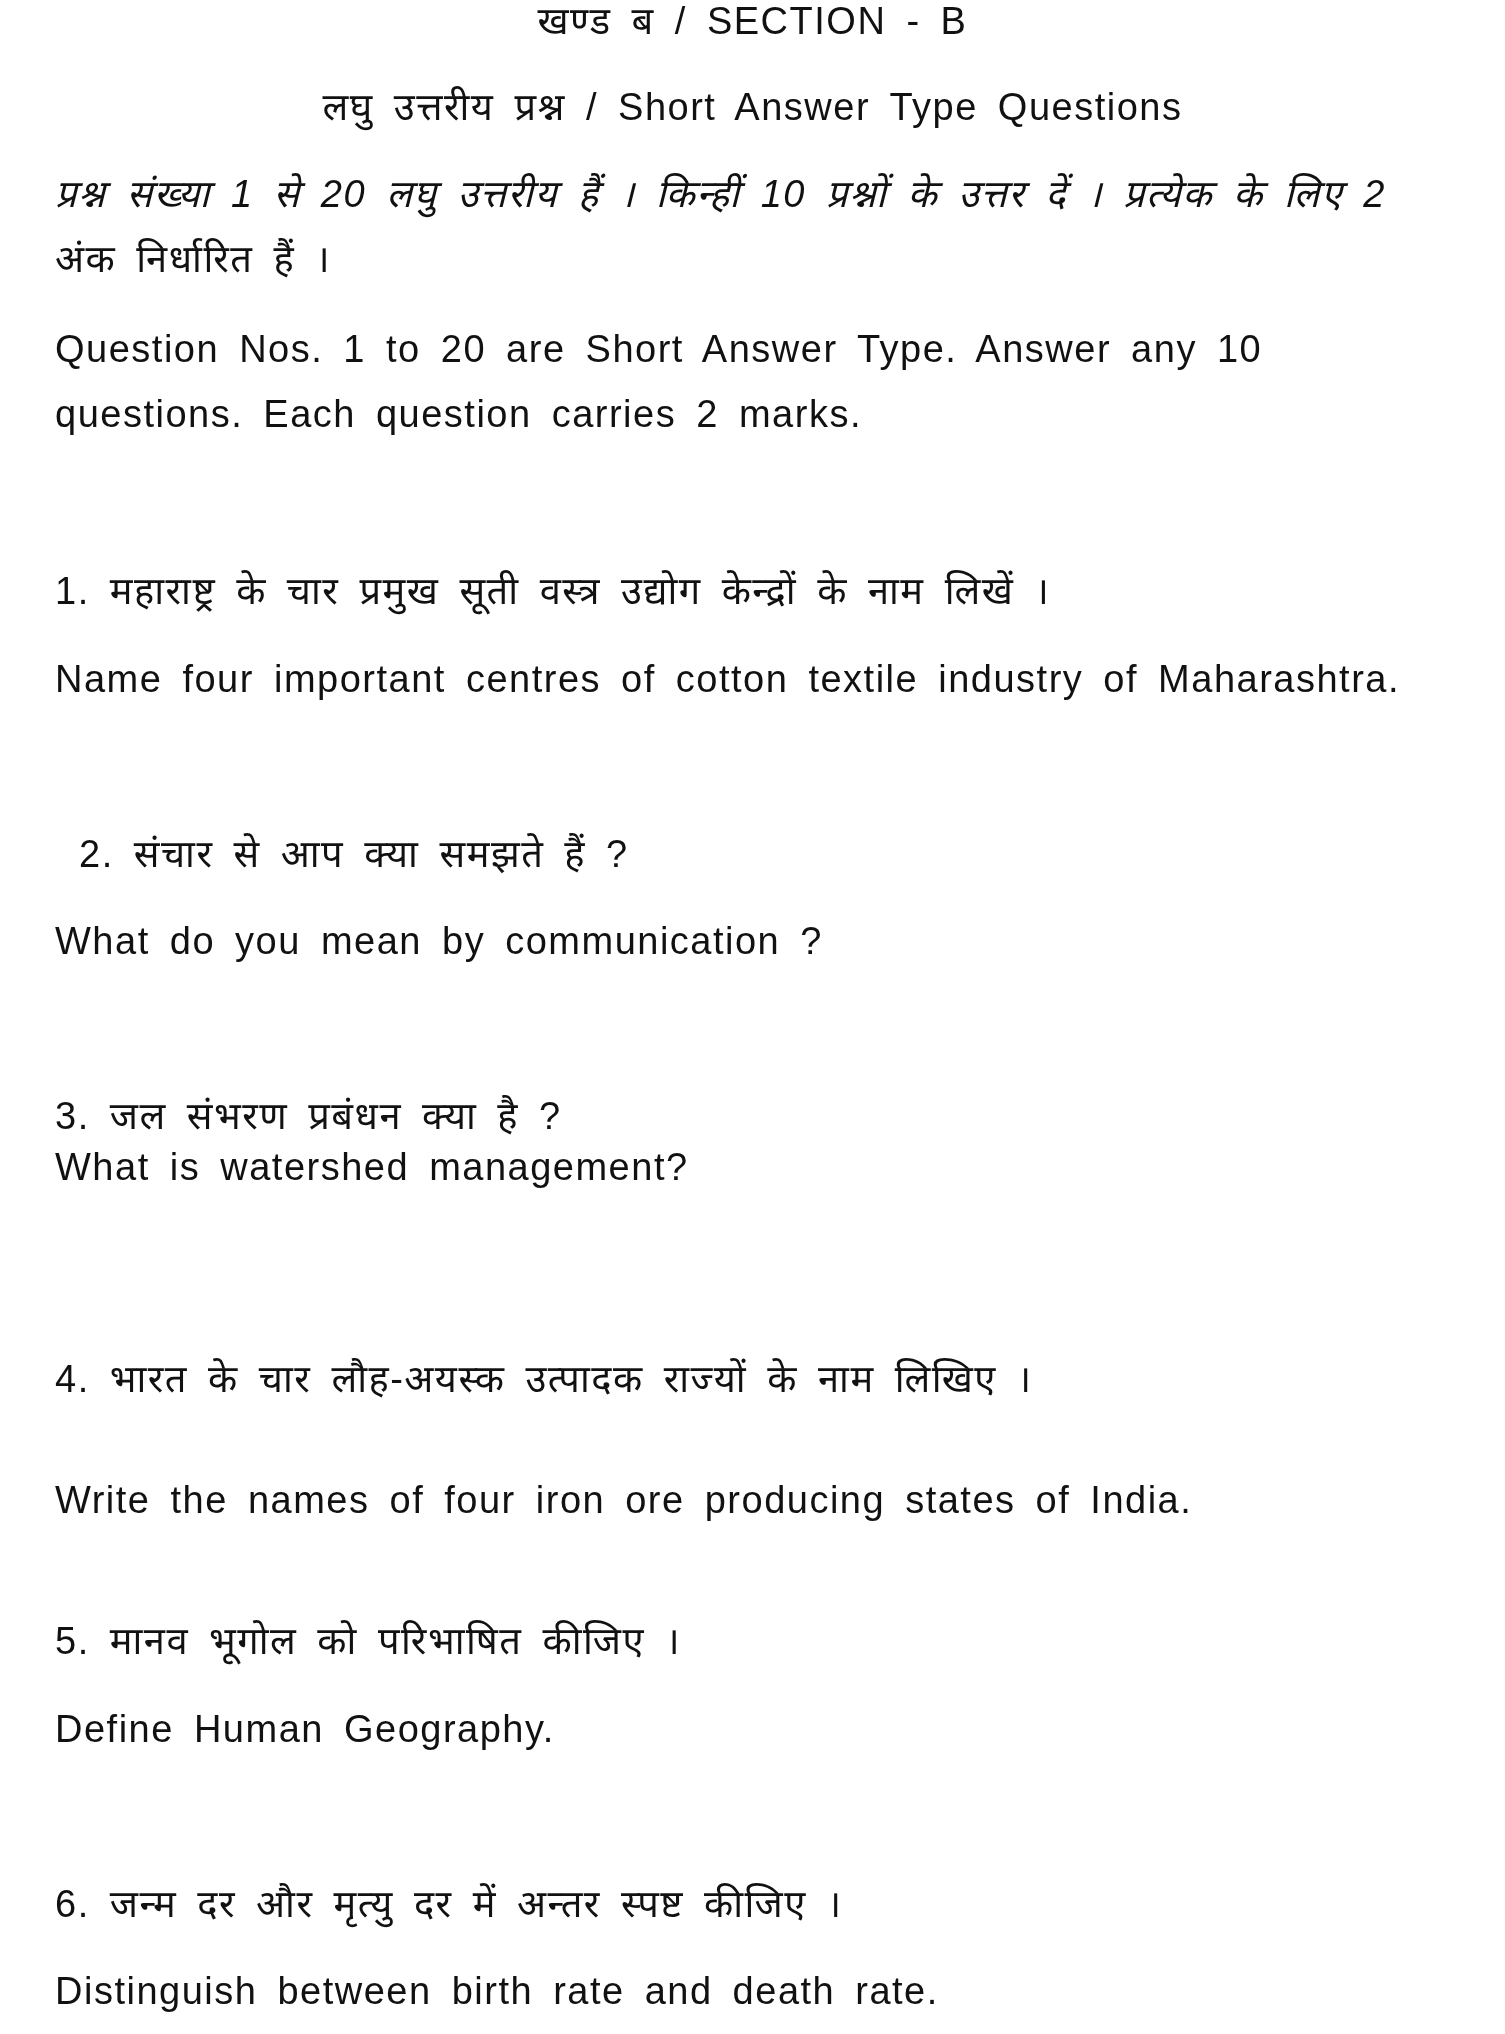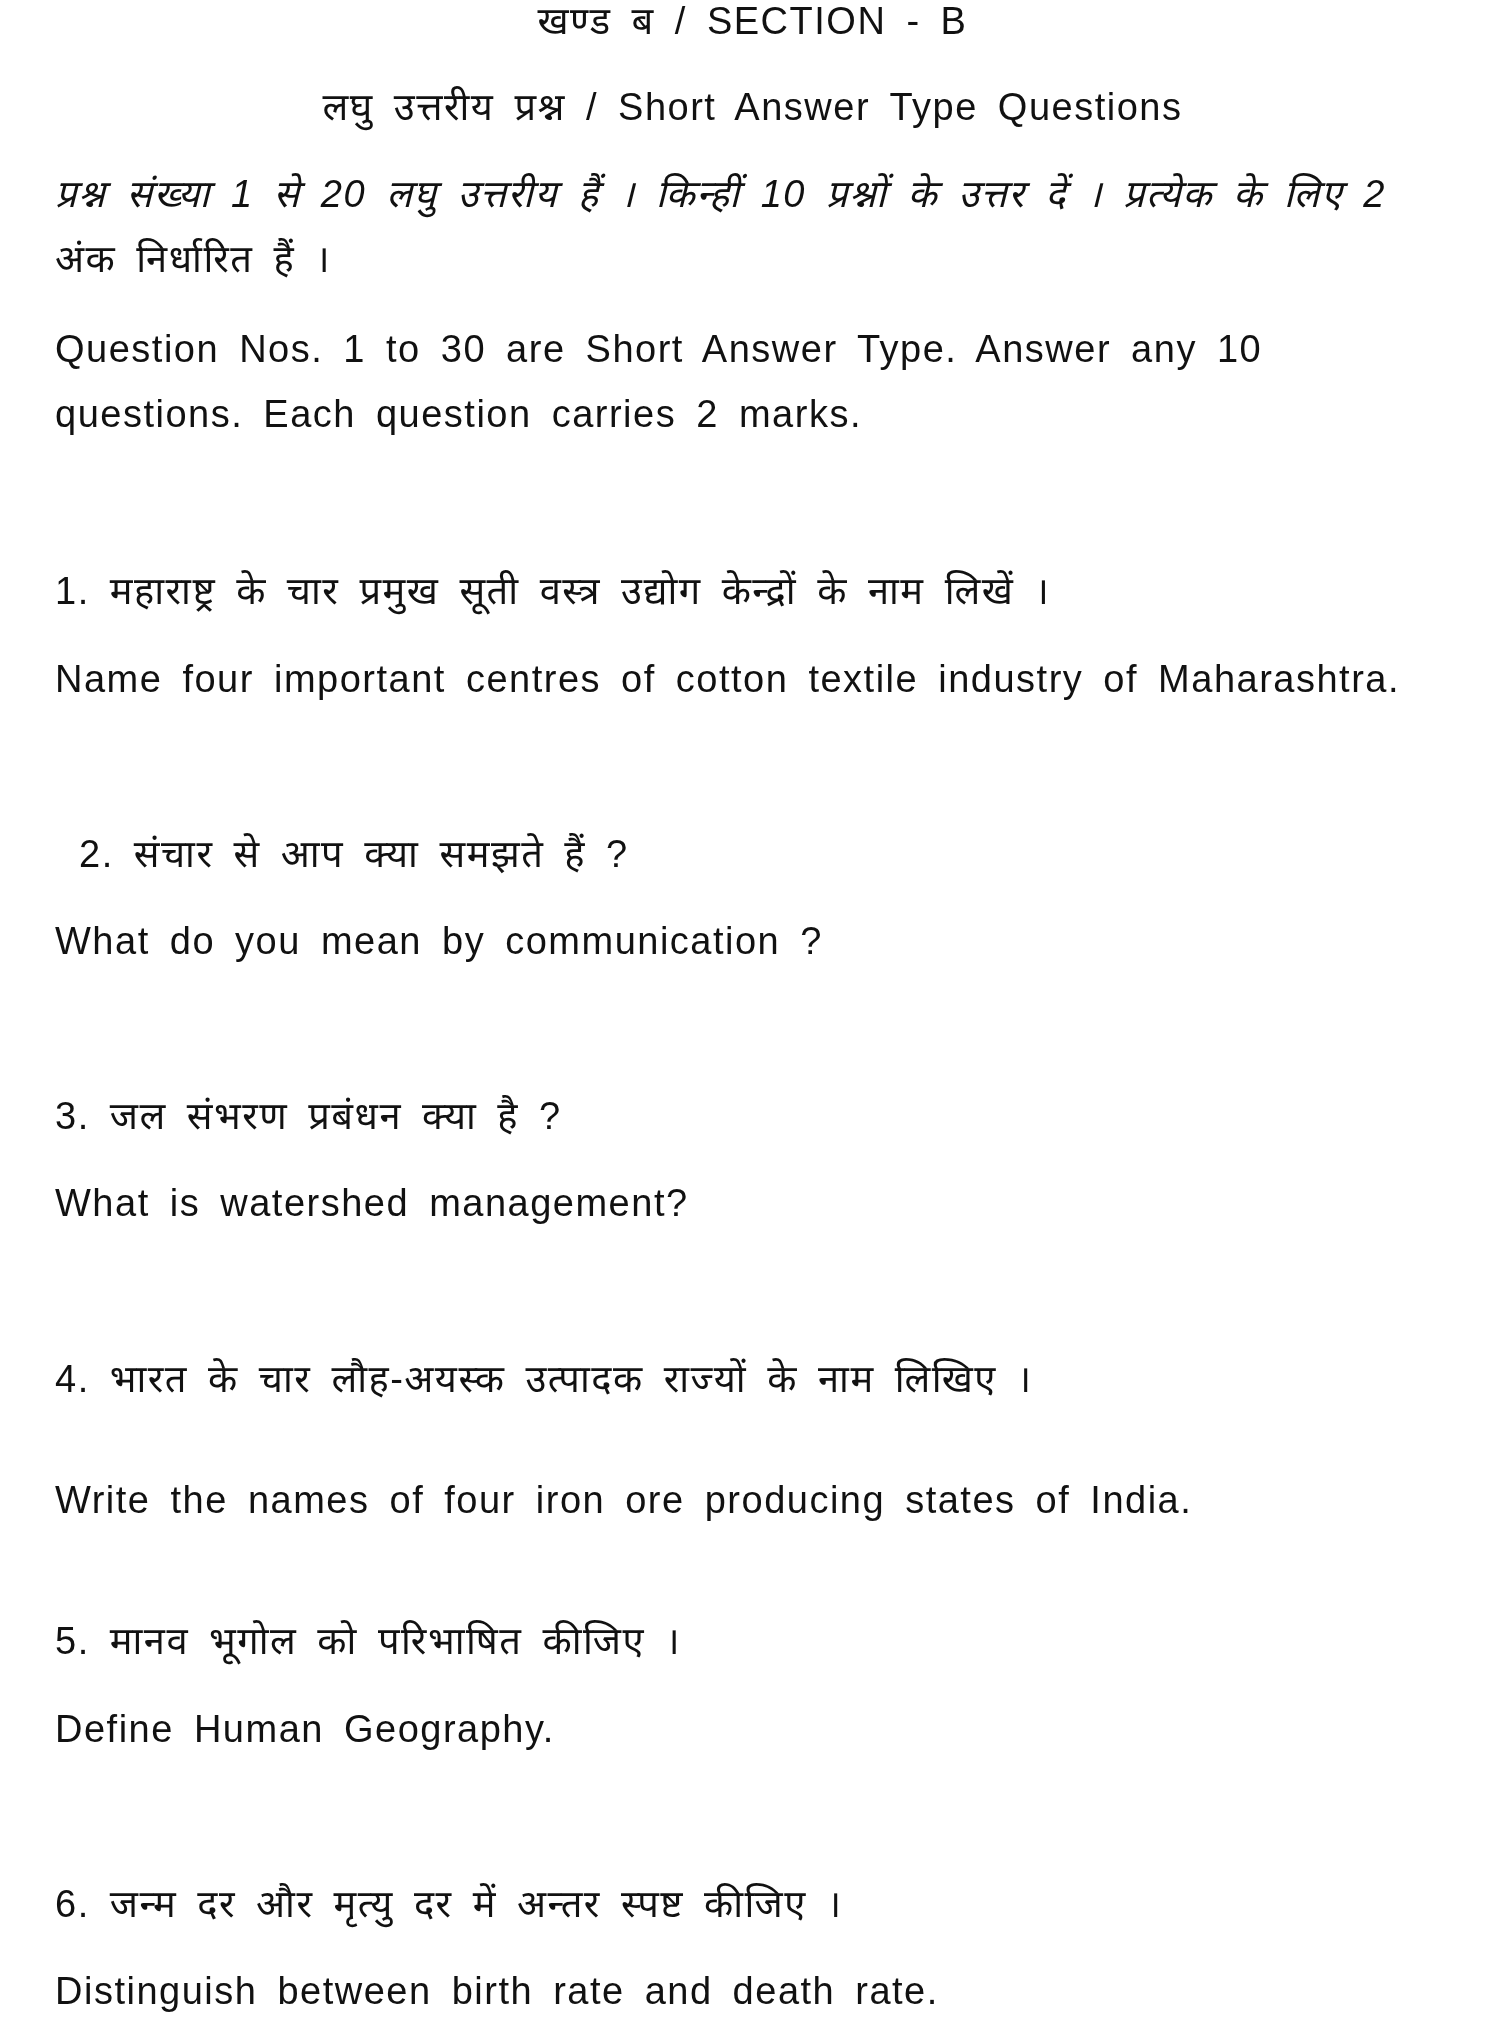--- a/index.html
+++ b/index.html
@@ -15,34 +15,34 @@
   .center { left: 0; width: 1505px; text-align: center; }
 </style>
 </head>
 <body>
 
 <div class="line center" style="top:2px;">खण्ड ब / SECTION - B</div>
 <div class="line center" style="top:88px;">लघु उत्तरीय प्रश्न / Short Answer Type Questions</div>
 
 <div class="line" style="left:55px; top:175px;font-style:italic;">प्रश्न संख्या 1 से 20 लघु उत्तरीय हैं । किन्हीं 10 प्रश्नों के उत्तर दें । प्रत्येक के लिए 2</div>
 <div class="line" style="left:55px; top:240px;">अंक निर्धारित हैं ।</div>
-<div class="line" style="left:55px; top:330px;">Question Nos. 1 to 30 are Short Answer Type. Answer any 10</div>
+<div class="line" style="left:55px; top:330px;">Question Nos. 1 to 20 are Short Answer Type. Answer any 10</div>
 <div class="line" style="left:55px; top:395px;">questions. Each question carries 2 marks.</div>
 
 <div>
   <div class="line" style="left:55px; top:572px;">1. महाराष्ट्र के चार प्रमुख सूती वस्त्र उद्योग केन्द्रों के नाम लिखें ।</div>
   <div class="line" style="left:55px; top:660px;">Name four important centres of cotton textile industry of Maharashtra.</div>
 </div>
 <div>
   <div class="line" style="left:55px; top:835px;margin-left:24px;">2. संचार से आप क्या समझते हैं ?</div>
   <div class="line" style="left:55px; top:922px;">What do you mean by communication ?</div>
 </div>
 <div>
   <div class="line" style="left:55px; top:1097px;">3. जल संभरण प्रबंधन क्या है ?</div>
-  <div class="line" style="left:55px; top:1184px;">What is watershed management?</div>
+  <div class="line" style="left:55px; top:1148px;">What is watershed management?</div>
 </div>
 <div>
   <div class="line" style="left:55px; top:1360px;">4. भारत के चार लौह-अयस्क उत्पादक राज्यों के नाम लिखिए ।</div>
   <div class="line" style="left:55px; top:1447px;margin-top:34px;">Write the names of four iron ore producing states of India.</div>
 </div>
 <div>
   <div class="line" style="left:55px; top:1622px;text-align:center;">5. मानव भूगोल को परिभाषित कीजिए ।</div>
   <div class="line" style="left:55px; top:1710px;">Define Human Geography.</div>
 </div>
 <div>

